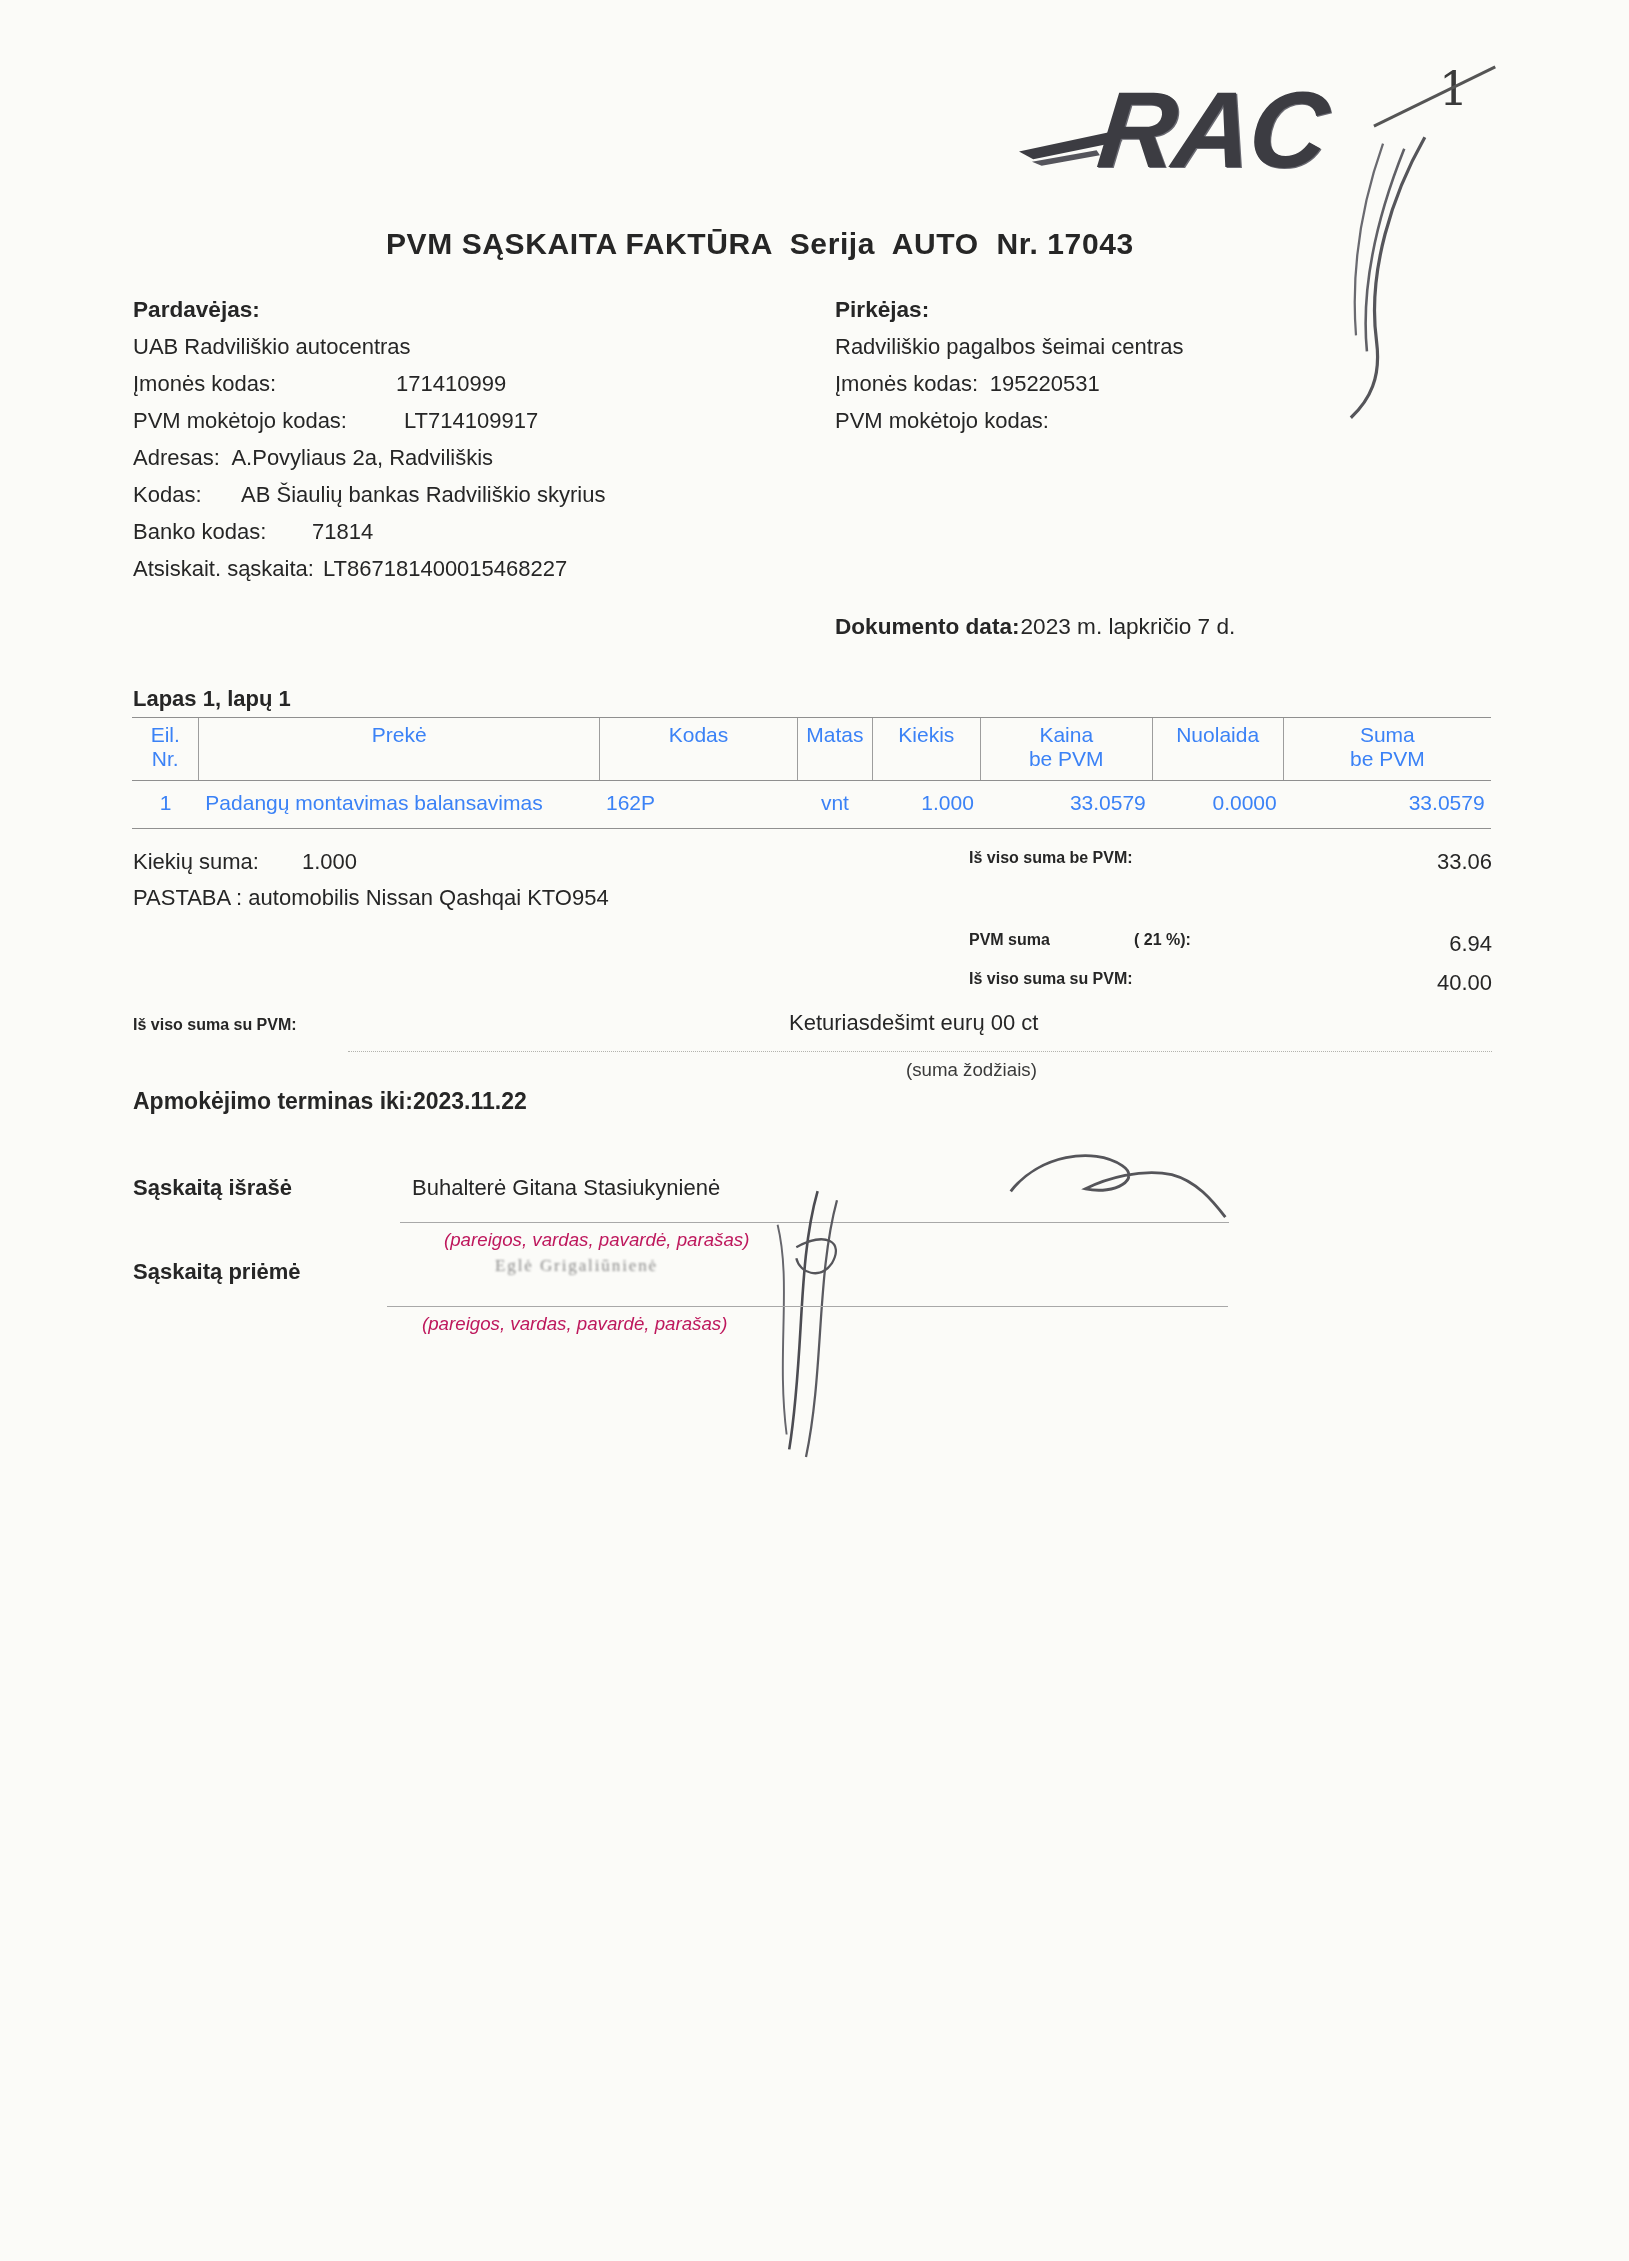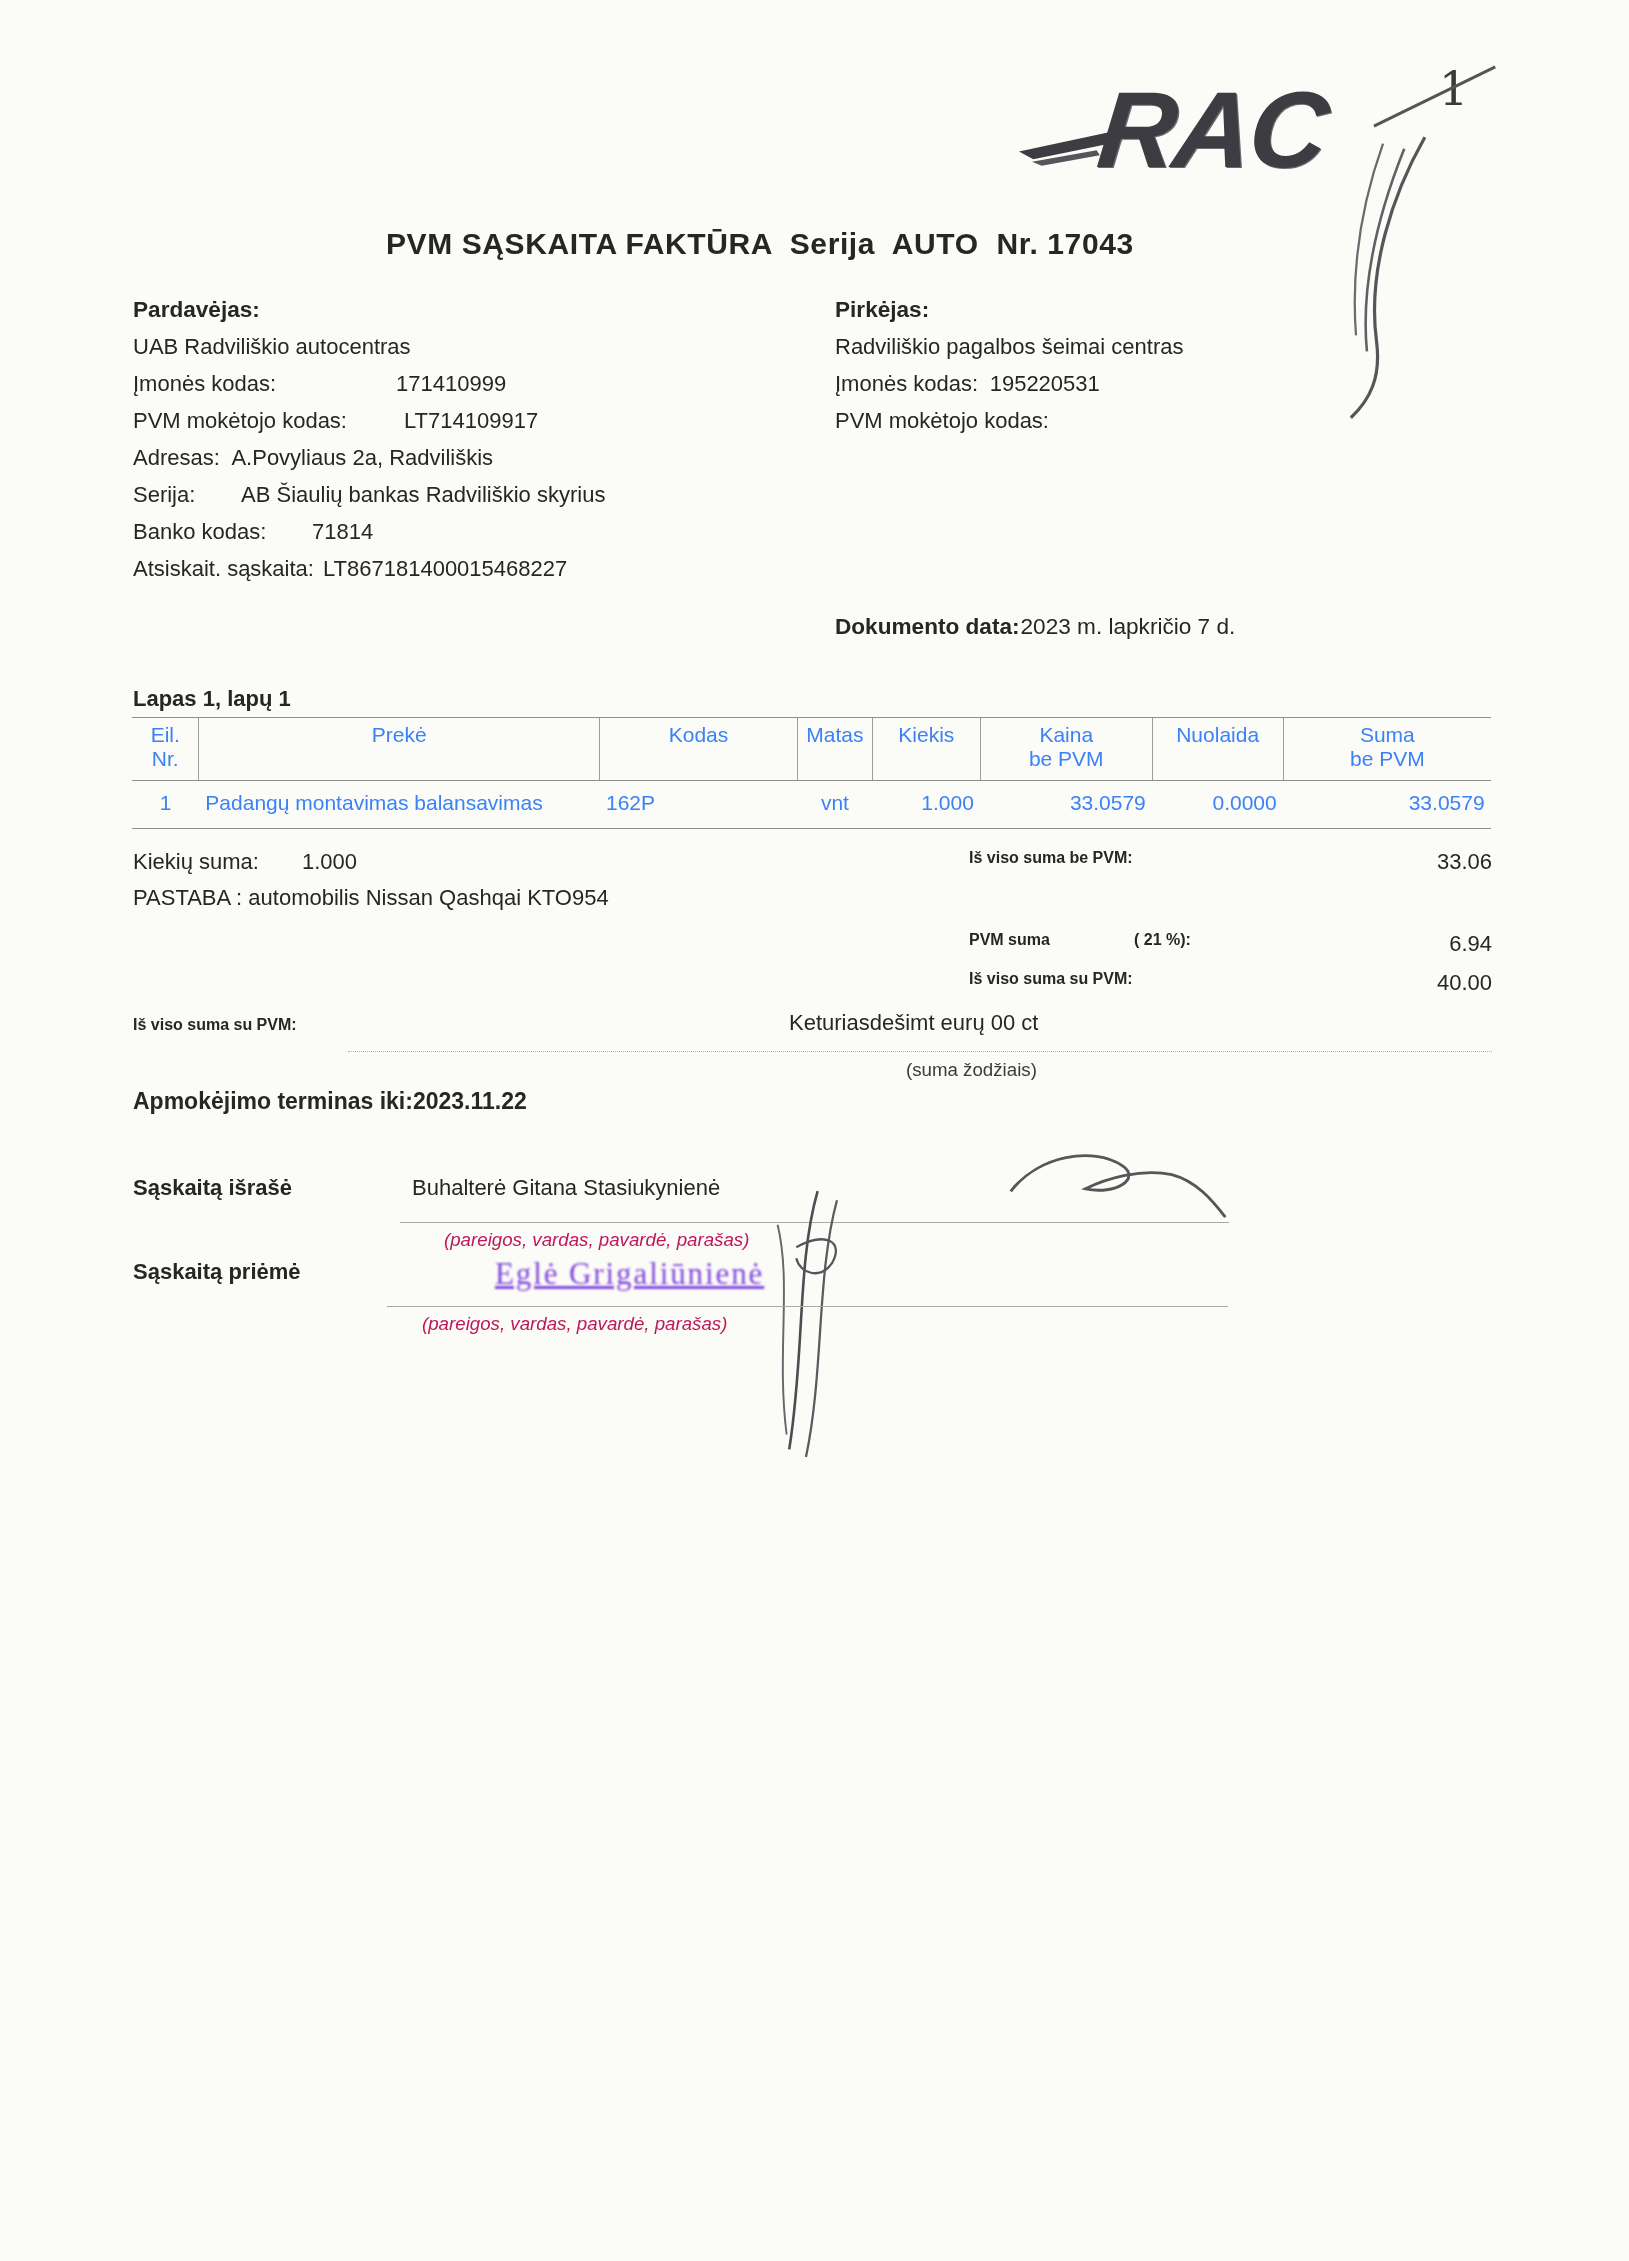--- a/index.html
+++ b/index.html
@@ -73,22 +73,22 @@
   .words-caption{top:1059px;left:906px;font-size:18.7px;color:#3a3a3a;}
   .due{top:1088px;left:133px;font-size:23px;font-weight:bold;}
 
   
   .sigrow{position:absolute;left:133px;width:1359px;font-size:22px;}
   .s1{top:1175px;}
   .s2{top:1259px;}
   .sig-name{position:absolute;left:279px;top:0;}
   .stamp-name{
     position:absolute;left:362px;top:-2.6px;
-    font-family:"Liberation Serif",serif;font-size:31px;letter-spacing:1.9px;
-    color:#6d28d9;filter:blur(0.8px);opacity:.85;text-decoration:underline;
+    font-family:"Liberation Serif",serif;font-size:17px;letter-spacing:1.9px;
+    color:#737373;filter:blur(0.8px);opacity:.85;
   }
   .sig-line{border-top:1.3px solid #a8a8a8;}
   .l1{top:1222px;left:400px;width:829px;}
   .l2{top:1306px;left:387px;width:841px;}
   .sig-caption{font-size:18.7px;font-style:italic;color:#be185d;}
   .c1{top:1229px;left:444px;}
   .c2{top:1313px;left:422px;}
 
   svg.ink{position:absolute;pointer-events:none;}
 </style>
@@ -122,21 +122,21 @@
     <div class="sl0">
       <span class="lab">Įmonės kodas:</span><span>171410999</span>
     </div>
     <div class="sl1">
       <span class="lab">PVM mokėtojo kodas:</span><span>LT714109917</span>
     </div>
     <div class="sl2">
       <span class="lab">Adresas:</span><span>A.Povyliaus 2a, Radviliškis</span>
     </div>
     <div class="sl3">
-      <span class="lab">Serija:</span><span>AB Šiaulių bankas Radviliškio skyrius</span>
+      <span class="lab">Kodas:</span><span>AB Šiaulių bankas Radviliškio skyrius</span>
     </div>
     <div class="sl4">
       <span class="lab">Banko kodas:</span><span>71814</span>
     </div>
     <div class="sl5">
       <span class="lab">Atsiskait. sąskaita:</span><span>LT867181400015468227</span>
     </div>
   </div>
 
   <div class="abs party buyer">

